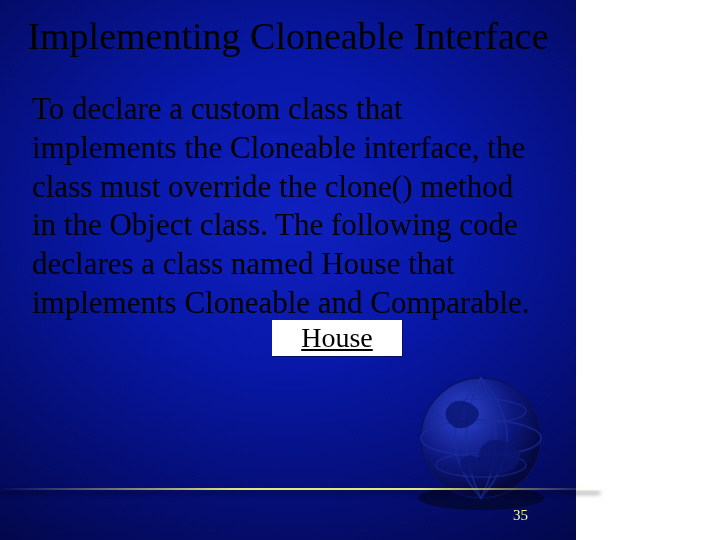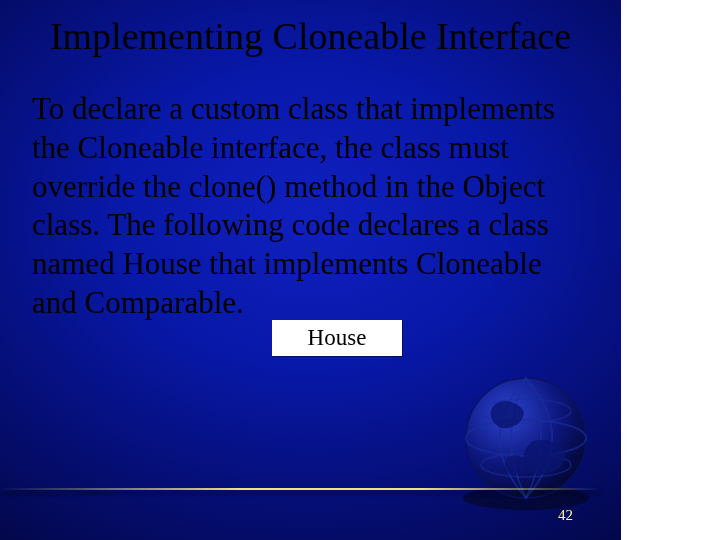--- a/index.html
+++ b/index.html
@@ -5,21 +5,21 @@
   html, body {
     margin: 0;
     padding: 0;
     width: 720px;
     height: 540px;
     overflow: hidden;
     font-family: "Times New Roman", Times, serif;
   }
   .slide {
     position: relative;
-    width: 621px;
+    width: 576px;
     height: 540px;
     background: radial-gradient(ellipse 90% 80% at 50% 40%, #1020c0 0%, #0818a8 35%, #050d70 70%, #020640 100%);
     color: #000;
   }
   .title {
     position: absolute;
     top: 14px;
     left: 0;
     right: 0;
     text-align: center;
@@ -42,22 +42,23 @@
     left: 272px;
     width: 130px;
     height: 36px;
     background: #ffffff;
     display: flex;
     align-items: center;
     justify-content: center;
     box-shadow: 1px 1px 0 rgba(0,0,0,0.4);
   }
   .button-box span {
-    font-size: 23px;
+    font-size: 28px;
     color: #000;
+    text-decoration: underline;
   }
   .bottom-line {
     position: absolute;
     left: 0;
     bottom: 50px;
     width: 600px;
     height: 2px;
     background: linear-gradient(to right, rgba(255,255,120,0.0) 0%, rgba(255,255,120,0.9) 40%, rgba(255,255,120,0.9) 70%, rgba(255,255,120,0.0) 100%);
     box-shadow: 0 4px 4px rgba(0,0,0,0.5);
   }
@@ -109,15 +110,15 @@
       <ellipse cx="50" cy="30" rx="30" ry="8" fill="none" stroke="#2038a8" stroke-width="1" opacity="0.6"></ellipse>
       <ellipse cx="50" cy="66" rx="30" ry="8" fill="none" stroke="#2038a8" stroke-width="1" opacity="0.6"></ellipse>
       <path d="M30 25 q8 -4 16 2 q6 5 -2 12 q-10 6 -16 -2 q-4 -7 2 -12 Z" fill="#0c1870" opacity="0.85"></path>
       <path d="M55 50 q12 -3 20 6 q4 8 -6 14 q-14 6 -20 -4 q-3 -10 6 -16 Z" fill="#0c1870" opacity="0.85"></path>
       <path d="M40 60 q6 -2 10 4 q2 6 -6 8 q-8 1 -8 -6 q0 -4 4 -6 Z" fill="#0c1870" opacity="0.8"></path>
     </svg>
   </div>
 
   <div class="bottom-line"></div>
 
-  <div class="page-number">42</div>
+  <div class="page-number">35</div>
 
 </div>
 
 </body></html>

